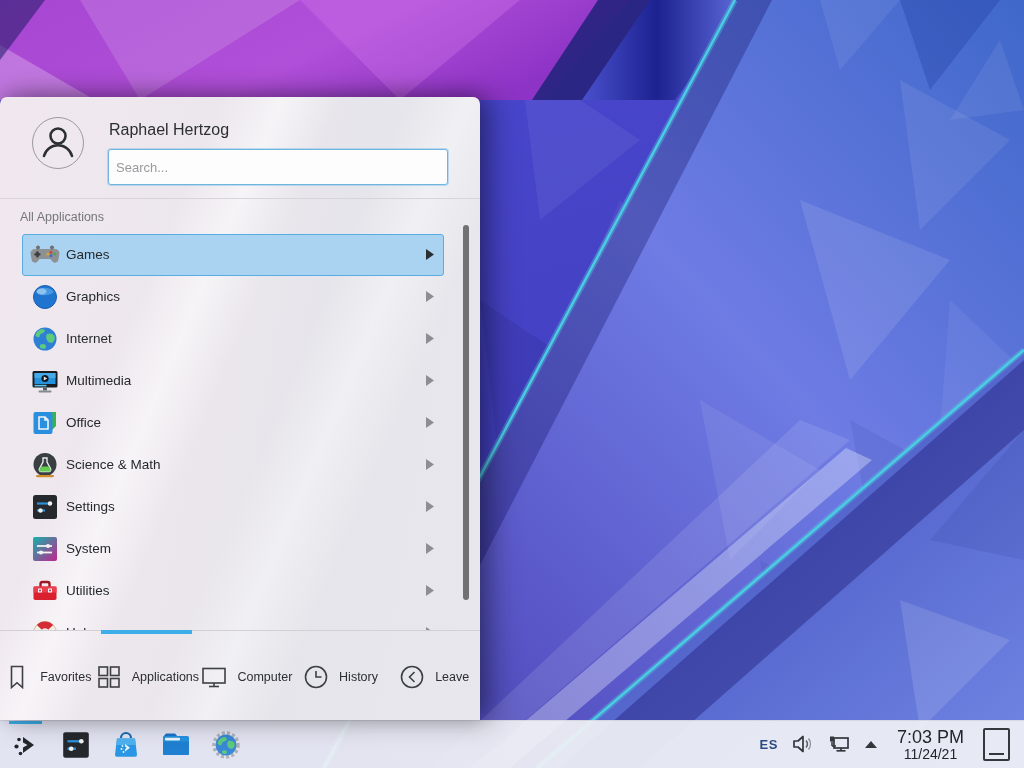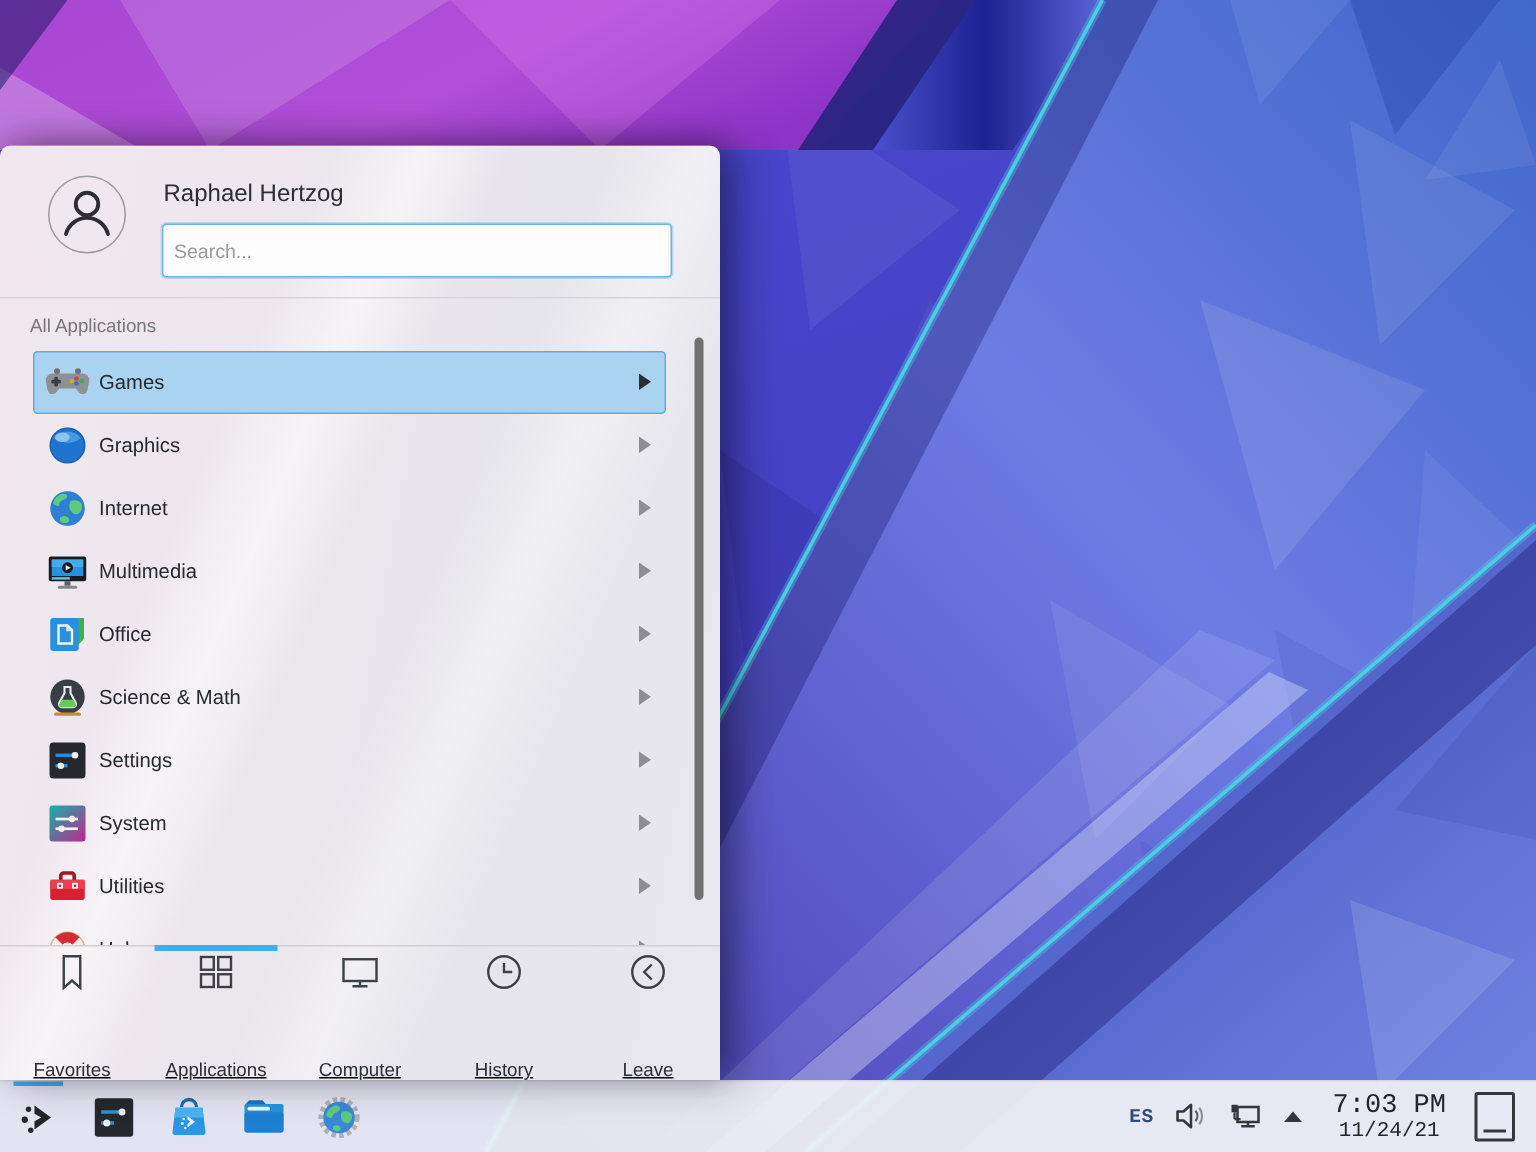--- a/index.html
+++ b/index.html
@@ -42,35 +42,35 @@
   .cat-label { font-size:13.5px; color:#26292d; }
   .cat-arrow { margin-left:auto; width:8px; height:11px; }
   .cat-arrow path { fill:#8d8d93; }
   .selected .cat-arrow path { fill:#2a2e33; }
 
   .popup-scrollbar { position:absolute; right:11px; top:128px; width:6px; height:375px;
                      background:#717173; border-radius:3px; z-index:6; }
 
   
   .tabbar { flex:0 0 90px; border-top:1px solid #d2d0d5; display:flex; }
-  .tab { flex:1 1 0; position:relative; display:flex; flex-direction:column; align-items:center;
-         justify-content:space-between; gap:8px; padding-top:2px;text-decoration:underline; }
+  .tab { flex:1 1 0; position:relative; display:flex; flex-direction:row; align-items:center;
+         justify-content:center; gap:8px; padding-top:2px; }
   .tab-indicator { position:absolute; top:-1px; left:7px; right:7px; height:4px; background:#3daee9; display:none; }
   .tab.active .tab-indicator { display:block; }
   .tab-label { font-size:12.5px; color:#2b2e33; }
   .tab svg { stroke:#3d4044; fill:none; stroke-width:1.6; }
 
   
   .taskbar { position:absolute; left:0; bottom:0; width:1024px; height:48px; z-index:4;
              background:rgba(240,241,245,.93); border-top:1px solid rgba(0,0,0,.07);
              display:flex; align-items:center; padding:0 8px; }
   .tb-left { display:flex; align-items:center; gap:14px; height:100%; }
   .tb-app { width:36px; height:48px; display:flex; align-items:center; justify-content:center; position:relative; }
   .tb-active-line { position:absolute; top:0; left:1px; width:33px; height:3px; background:#3daee9; }
-  .tray { margin-left:auto; display:flex; align-items:center; gap:13px; padding-right:6px;font-family:Liberation Mono, monospace; }
+  .tray { margin-left:auto; display:flex; align-items:center; gap:13px; padding-right:6px; }
   .kbd-layout { font-size:13px; font-weight:bold; color:#2d4b80; letter-spacing:.5px; }
   .clock { text-align:center; line-height:1.05; margin:0 6px 0 6px; color:#22262b; }
   .clock-time { font-size:18px; }
   .clock-date { font-size:14px; }
   .show-desktop { width:27px; height:33px; border:2px solid #34383d; border-radius:2px; position:relative; background:transparent; }
   .show-desktop::after { content:""; position:absolute; left:4px; right:4px; bottom:4px; height:2px; background:#34383d; }
   .tray svg { display:block; }
 </style>
 </head>
 <body>

